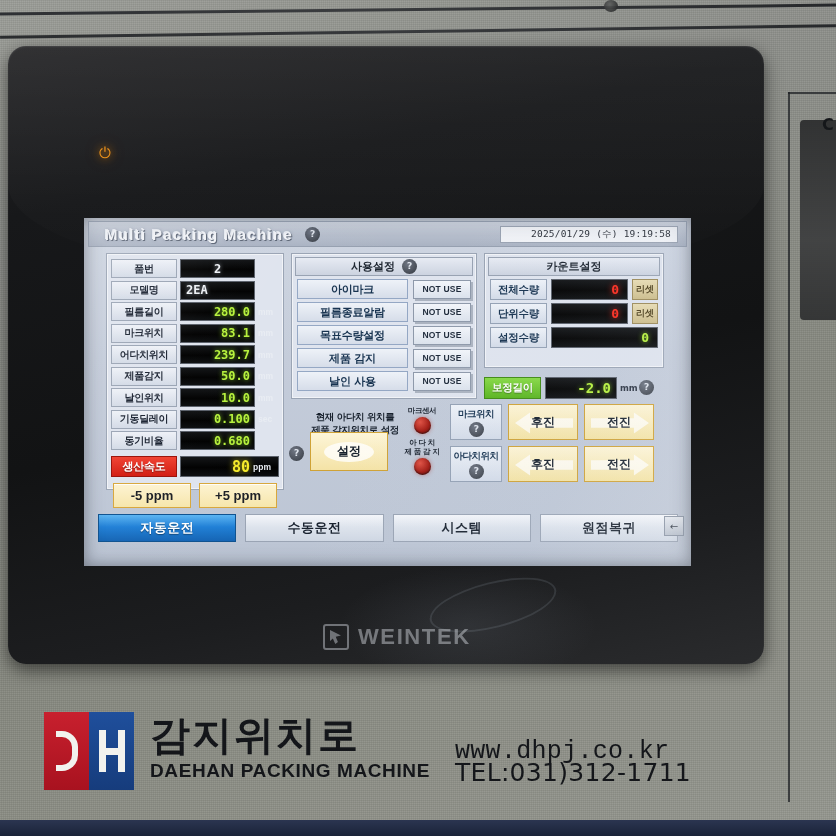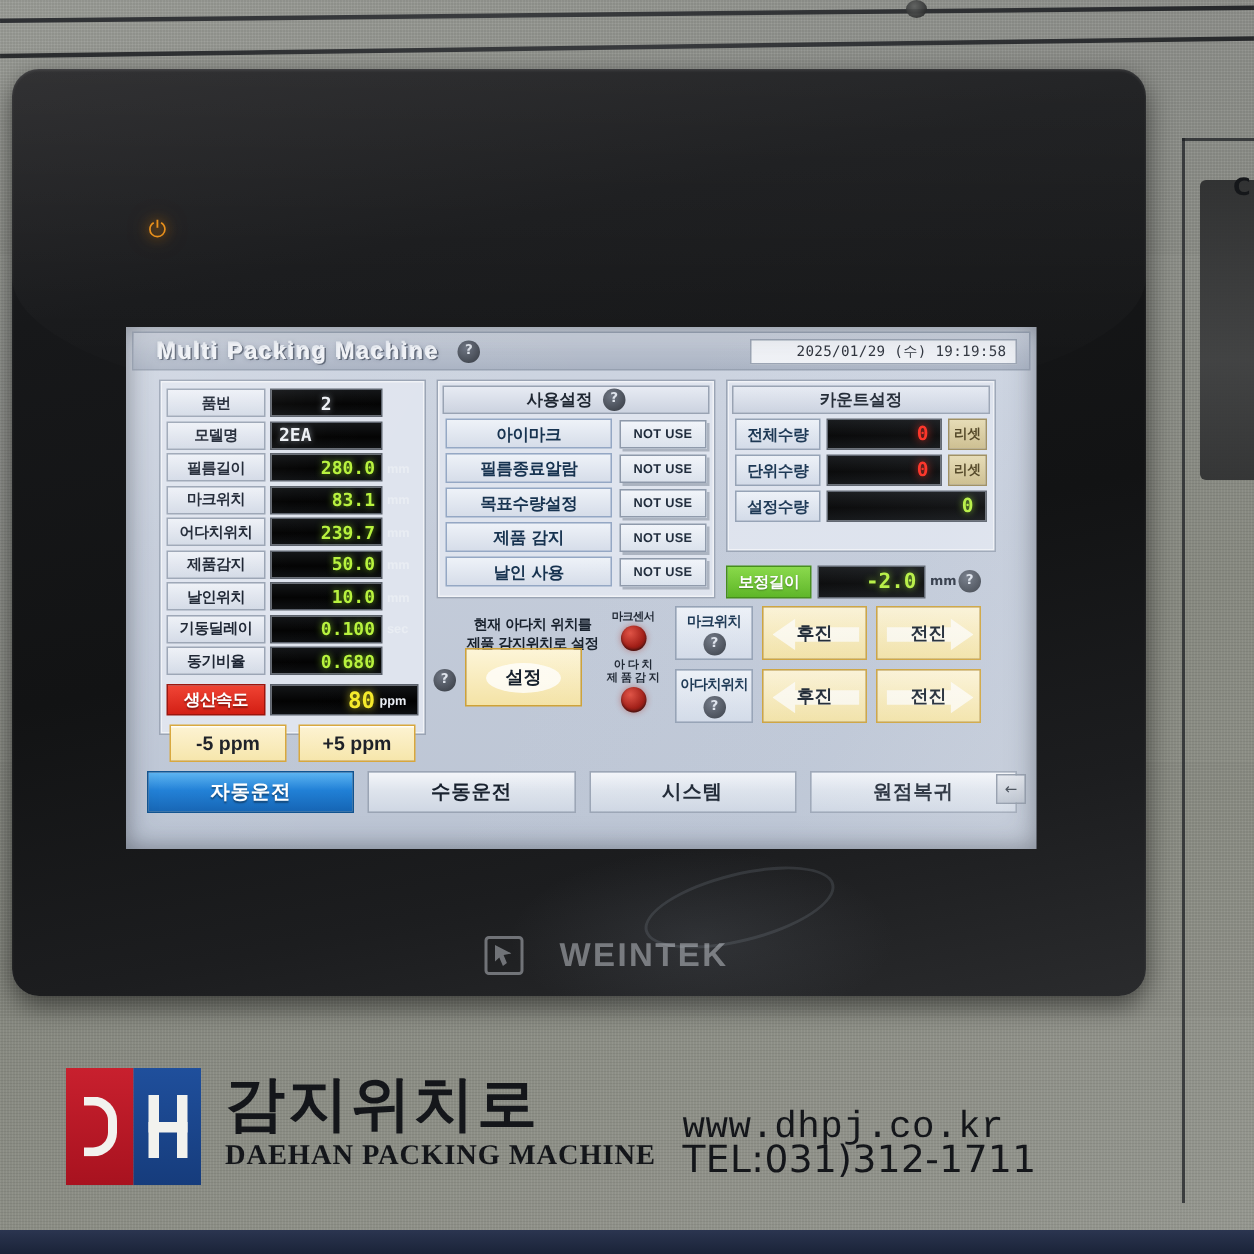--- a/index.html
+++ b/index.html
@@ -36,21 +36,21 @@
     background:linear-gradient(168deg,#262628 0%,#17181a 22%,#121314 55%,#1c1d1f 80%,#2a2b2d 100%);
     box-shadow: 0 6px 18px rgba(0,0,0,.55), inset 0 1px 2px rgba(255,255,255,.10);
   }
   .bezel-gloss { position:absolute; left:0; top:0; width:756px; height:230px; border-radius:18px 18px 40% 40%;
     background:linear-gradient(180deg,rgba(255,255,255,.055),rgba(255,255,255,0)); pointer-events:none; }
   .power-led { position:absolute; left:88px; top:98px; width:18px; height:18px;
     color:#e8901c; font-size:15px; line-height:18px; text-align:center;
     text-shadow:0 0 7px #c9740d, 0 0 14px rgba(201,116,13,.65); }
 
   
-  .weintek { position:absolute; left:315px; top:578px; display:flex; align-items:center; gap:24px; opacity:.48; }
+  .weintek { position:absolute; left:315px; top:578px; display:flex; align-items:center; gap:9px; opacity:.48; }
   .wt-mark { width:26px; height:26px; border:2px solid #c9cdd4; border-radius:3px; position:relative; }
   .wt-mark::after { content:""; position:absolute; left:5px; top:4px; width:11px; height:14px;
     background:#c9cdd4; clip-path:polygon(0 0,0 78%,26% 60%,48% 100%,72% 86%,52% 48%,100% 40%); }
   .wt-text { color:#cfd3d9; font-size:22px; letter-spacing:1.6px; font-weight:bold; font-family:"Liberation Sans",sans-serif; }
   .bezel-smudge1 { position:absolute; left:330px; top:520px; width:260px; height:120px; border-radius:50%;
     background:radial-gradient(ellipse at 50% 50%, rgba(150,160,175,.13), rgba(0,0,0,0) 70%); }
   .bezel-smudge2 { position:absolute; left:420px; top:536px; width:130px; height:46px;
     border:2px solid rgba(160,172,188,.16); border-radius:50%; transform:rotate(-14deg); }
 
   
@@ -210,21 +210,21 @@
   .dh-d-inner { width:22px; height:40px; border:6px solid #f2f2ee; border-left:none; border-radius:0 16px 16px 0; }
   .dh-h { width:45px; height:78px; background:linear-gradient(180deg,#1f4f9c,#163c7c);
     display:flex; align-items:center; justify-content:center; }
   .dh-h-inner { position:relative; width:26px; height:42px; }
   .dh-h-inner::before,.dh-h-inner::after { content:""; position:absolute; top:0; width:7px; height:42px; background:#f2f2ee; }
   .dh-h-inner::before { left:0; } .dh-h-inner::after { right:0; }
   .dh-h-bar { position:absolute; left:0; top:18px; width:26px; height:7px; background:#f2f2ee; }
   .ko-name { position:absolute; left:120px; top:8px; font-size:40px; font-weight:bold; color:#14161a;
     letter-spacing:2px; font-family:"DejaVu Sans",sans-serif; }
   .en-name { position:absolute; left:120px; top:60px; font-size:19px; font-weight:bold; color:#14161a;
-    letter-spacing:.6px; font-family:Liberation Serif, serif; }
+    letter-spacing:.6px; font-family:Liberation Sans, sans-serif; }
   .web { position:absolute; left:425px; top:12px; font-size:25px; color:#14161a;
     font-family:Liberation Mono, monospace; letter-spacing:.3px;margin-top:25px; }
   .tel { position:absolute; left:425px; top:44px; font-size:25px; color:#14161a;
     font-family:"DejaVu Sans",sans-serif; letter-spacing:.3px;margin-top:14px; }
   .plate-bottom { position:absolute; left:0; top:820px; width:836px; height:16px;
     background:linear-gradient(180deg,#2b3550,#1a2338); }
 </style>
 </head>
 <body>
 

